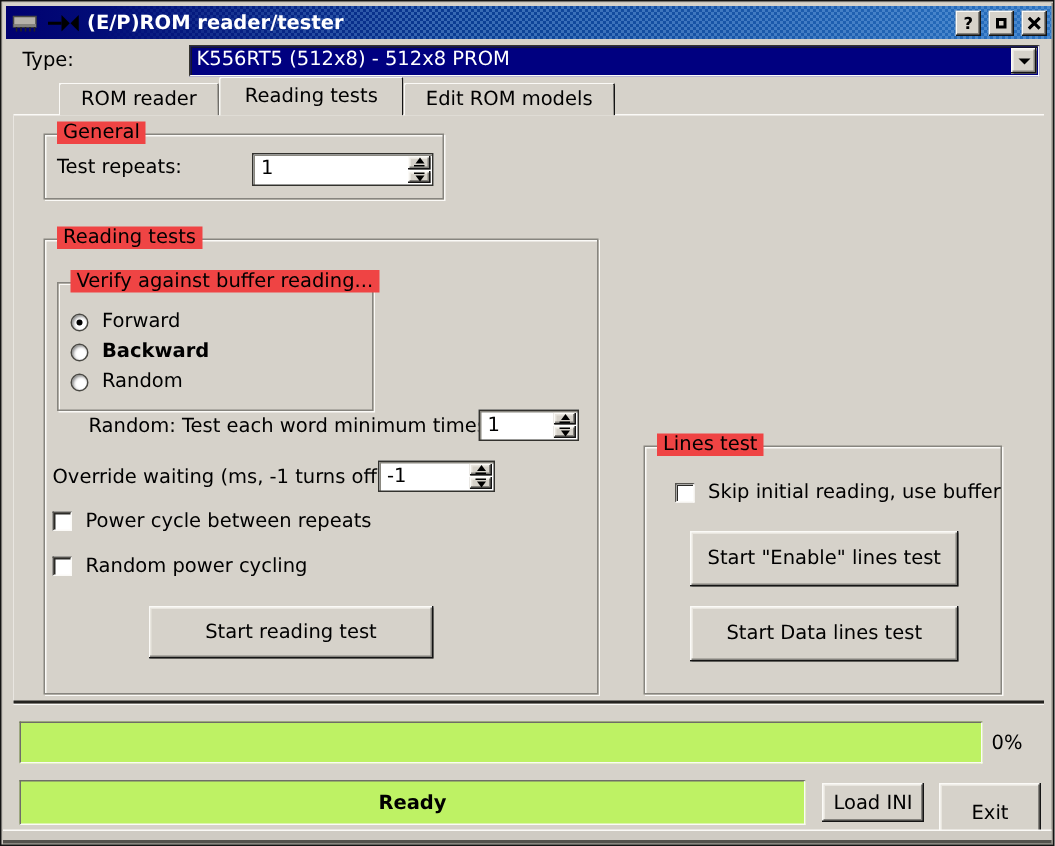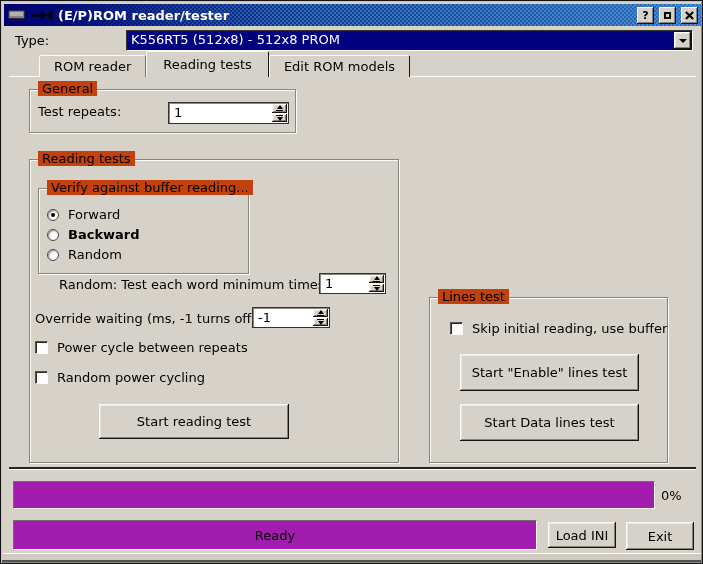--- a/index.html
+++ b/index.html
@@ -41,29 +41,29 @@
   .chip-icon,.pin-icon { position:relative; flex:0 0 auto; display:flex; align-items:center; }
 
   
   .btn95 {
     background:#d6d2ca; border:none; color:#000; cursor:default;
     font:13px "DejaVu Sans","Liberation Sans",sans-serif;
     box-shadow: inset -1px -1px 0 #141414, inset 1px 1px 0 #fbfaf7,
                 inset -2px -2px 0 #84827d, inset 2px 2px 0 #e9e6df;
   }
   .panel-sunken {
-    background:#a21caf;
-    border:1px solid; border-color:#6f6d68 #fbfaf7 #fbfaf7 #6f6d68;
+    background:#bef264;
+    border:1px solid; border-color:#6f6d68 #fbfaf7 #fbfaf7 #6f6d68;font-weight:bold;
   }
   .groupbox {
     position:absolute; border:1px solid #87857f;
     box-shadow: inset 1px 1px 0 #fbfaf7, 1px 1px 0 #fbfaf7;
   }
   .group-caption {
-    position:absolute; top:-9px; left:8px; background:#c2410c;
+    position:absolute; top:-9px; left:8px; background:#ef4444;
     padding:0 4px; font-size:13px; white-space:nowrap;
   }
 
   
   .type-label { position:absolute; left:14px; top:32px; }
   .combo {
     position:absolute; left:125px; top:29px; width:567px; height:21px;
     display:flex; background:#000080;
     border:1px solid; border-color:#35342f #fbfaf7 #fbfaf7 #35342f;
     box-shadow: inset 1px 1px 0 #15142e;
@@ -114,21 +114,21 @@
     border:1px solid #4a4944; box-shadow: inset 1px 1px 2px rgba(0,0,0,.45);
   }
   .radio.selected::after { content:""; display:block; width:4px; height:4px; border-radius:50%; background:#000; margin:3px 0 0 3px; }
 
   
   .progressbar { position:absolute; left:12px; top:480px; width:642px; height:28px; }
   .percent { position:absolute; left:660px; top:487px; }
   .status-panel { position:absolute; left:12px; top:519px; width:524px; height:30px;
     display:flex; align-items:center; justify-content:center; }
   .btn-loadini { position:absolute; left:547px; top:521px; width:68px; height:26px; }
-  .btn-exit { position:absolute; left:625px; top:521px; width:68px; height:28px; }
+  .btn-exit { position:absolute; left:625px; top:521px; width:68px; height:40px; }
 
   .start-reading-btn { position:absolute; left:69px; top:244px; width:190px; height:35px; }
   .enable-lines-btn { position:absolute; left:30px; top:56px; width:179px; height:37px; }
   .data-lines-btn { position:absolute; left:30px; top:106px; width:179px; height:37px; }
 </style>
 </head>
 <body>
 
 <div class="window">
 

